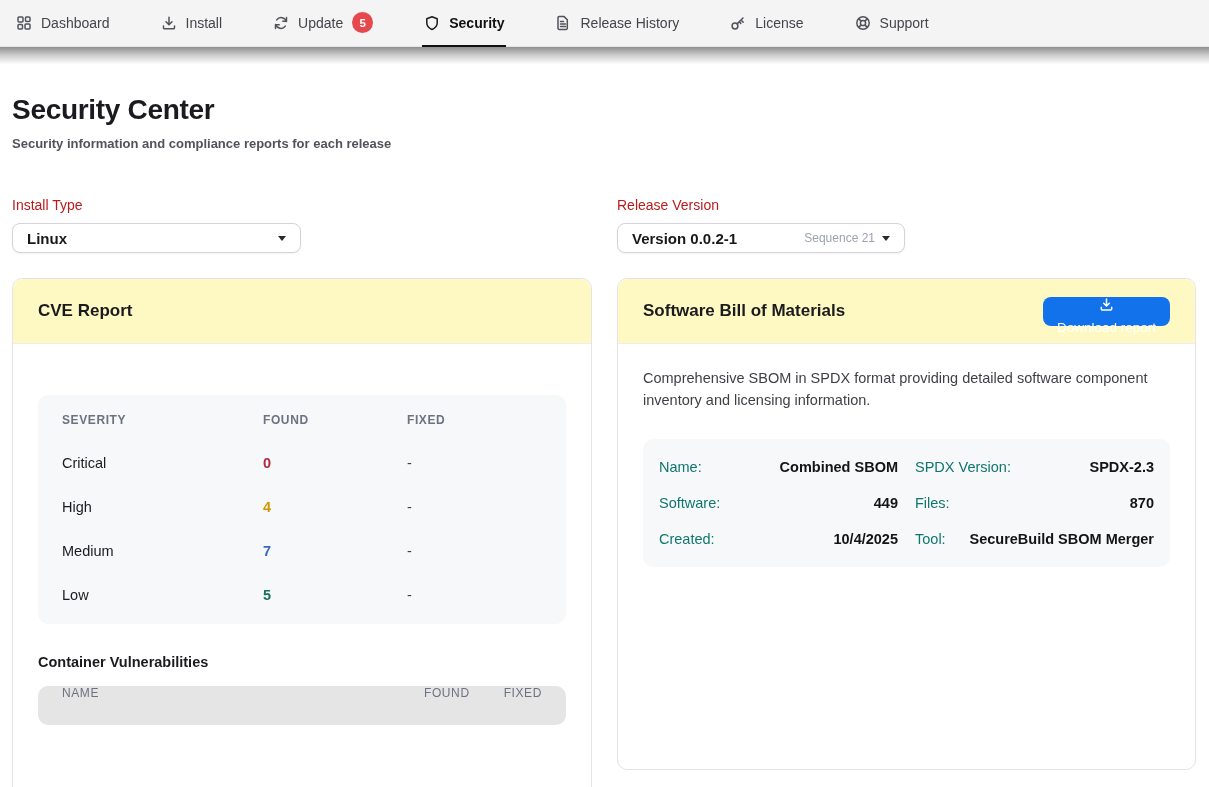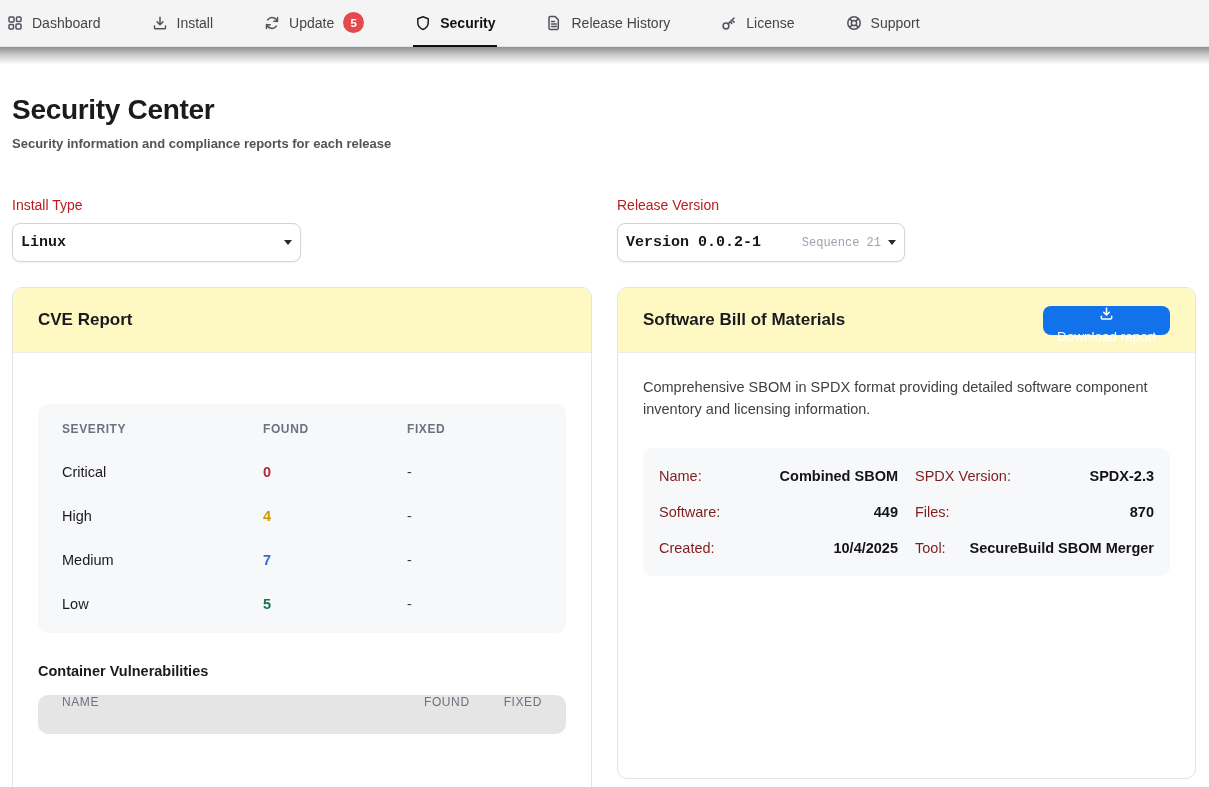--- a/index.html
+++ b/index.html
@@ -1,44 +1,44 @@
 <!DOCTYPE html>
 <html style="--accent: #1272eb; --badge-red: #e5484d;"><head>
 <meta charset="utf-8">
 <style>
   * { box-sizing: border-box; margin: 0; padding: 0; }
   html,body { width:1209px; height:787px; overflow:hidden; background:#fff;
     font-family:"Liberation Sans", sans-serif; color:#18181b; }
 
   
   .nav { height:47px; background:#f4f4f5; display:flex; align-items:stretch;
-    padding-left:5px; gap:47px; border-bottom:1px solid #e4e4e7; }
+    padding-left:14px; gap:47px; border-bottom:1px solid #e4e4e7; }
   .nav-item { display:flex; align-items:center; gap:9px; cursor:pointer;
     font-size:14px; color:#44444b; font-weight:500; border-bottom:2.5px solid transparent;
     padding:0 2px; margin-bottom:-1px; }
   .nav-item.active { color:#111113; font-weight:600; border-bottom-color:#111113; }
   .nav-icon { display:flex; align-items:center; }
   .nav-icon svg { display:block; }
   .nav-badge { background:var(--badge-red,#e5484d); color:#fff; font-size:11.5px;
     font-weight:700; min-width:21px; height:21px; border-radius:11px;
     display:flex; align-items:center; justify-content:center; padding:0 4px; }
 
   .scroll-shadow { height:17px; background:linear-gradient(to bottom,#8f8f8f 0%,#c9c9c9 45%,#fdfdfd 100%); }
 
   
   .main { padding:0 12px; }
   .page-title { font-size:28px; font-weight:700; letter-spacing:-0.3px;
     margin-top:30px; color:#1b1b1f; }
   .page-subtitle { margin-top:10px; font-size:13px; color:#52525b;font-weight:bold; }
 
   .filters { display:grid; grid-template-columns:580px 579px; column-gap:25px; margin-top:46px; }
   .filter-label { display:block; font-size:14px; color:#b91c1c; margin-bottom:10px; }
-  .select { width:289px; height:39px; border:1px solid #d4d4d8; border-radius:8px;
-    background:#fff; display:flex; align-items:center; padding:0 8px; cursor:pointer;
-    box-shadow:0 1px 2px rgba(0,0,0,.05);font-family:Liberation Mono, monospace; }
+  .select { width:289px; height:30px; border:1px solid #d4d4d8; border-radius:8px;
+    background:#fff; display:flex; align-items:center; padding:0 14px; cursor:pointer;
+    box-shadow:0 1px 2px rgba(0,0,0,.05); }
   .select-value { flex:1; font-size:15px; font-weight:700; color:#18181b; }
   .select-extra { font-size:12px; color:#9ca3af; margin-right:7px; }
   .caret { width:0; height:0; border-left:4.5px solid transparent;
     border-right:4.5px solid transparent; border-top:5.5px solid #2a2a2e; }
 
   
   .cards { display:grid; grid-template-columns:580px 579px; column-gap:25px;
     margin-top:25px; align-items:start; }
   .card { background:#fff; border:1px solid #e4e4e7; border-radius:10px; }
   .card-cve { height:540px; }
@@ -68,21 +68,21 @@
 
   
   .btn-download { background:var(--accent,#1272eb); border:none; color:#fff;
     height:29px; padding:0 14px; border-radius:8px; font-size:13.5px; font-weight:500;
     display:flex; align-items:center; gap:8px; cursor:pointer;
     font-family:"Liberation Sans", sans-serif;flex-direction:column; }
   .sbom-grid { margin-top:27px; background:#f7f8fa; border-radius:10px;
     padding:10px 16px; display:grid; grid-template-columns:1fr 1fr; column-gap:17px; }
   .info-cell { display:flex; justify-content:space-between; align-items:center;
     height:36px; font-size:14.5px; gap:10px; }
-  .info-label { color:#7f1d1d; white-space:nowrap; }
+  .info-label { color:#0f766e; white-space:nowrap; }
   .info-value { font-weight:700; color:#141417; white-space:nowrap; }
 </style>
 </head>
 <body>
 
 <nav class="nav">
   <div class="nav-item">
     <span class="nav-icon">
       <svg width="16" height="16" viewBox="0 0 16 16" fill="none" stroke="#52525b" stroke-width="1.5">
         <rect x="2" y="2" width="5" height="5" rx="1"></rect>

